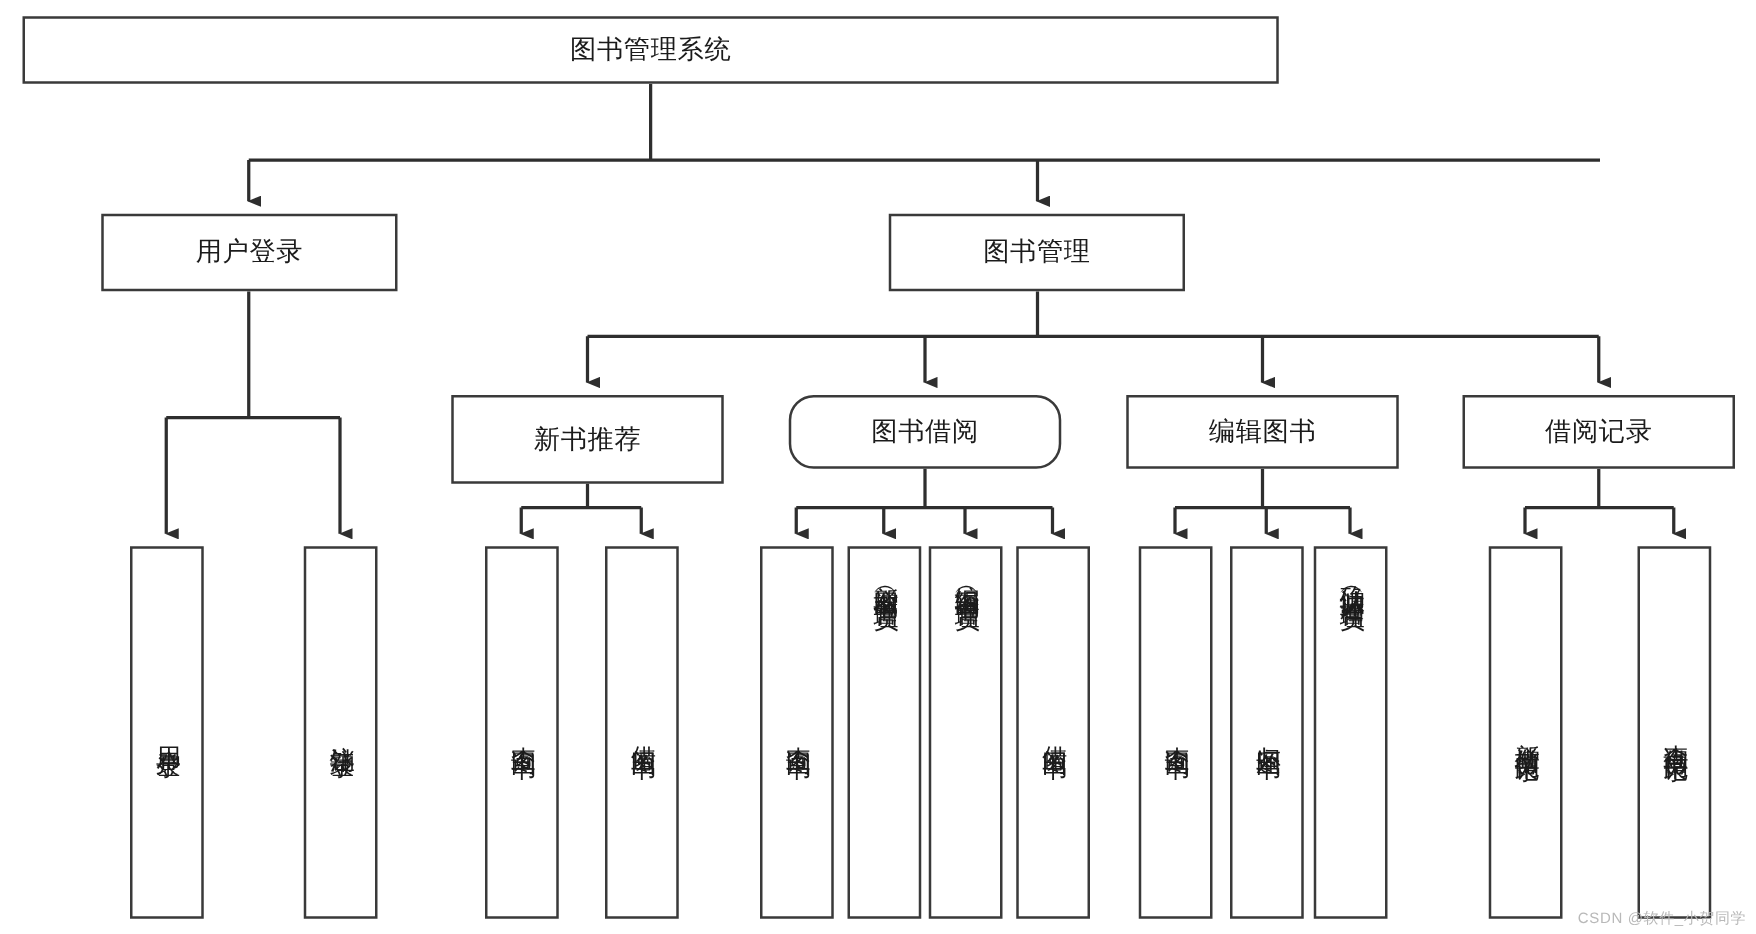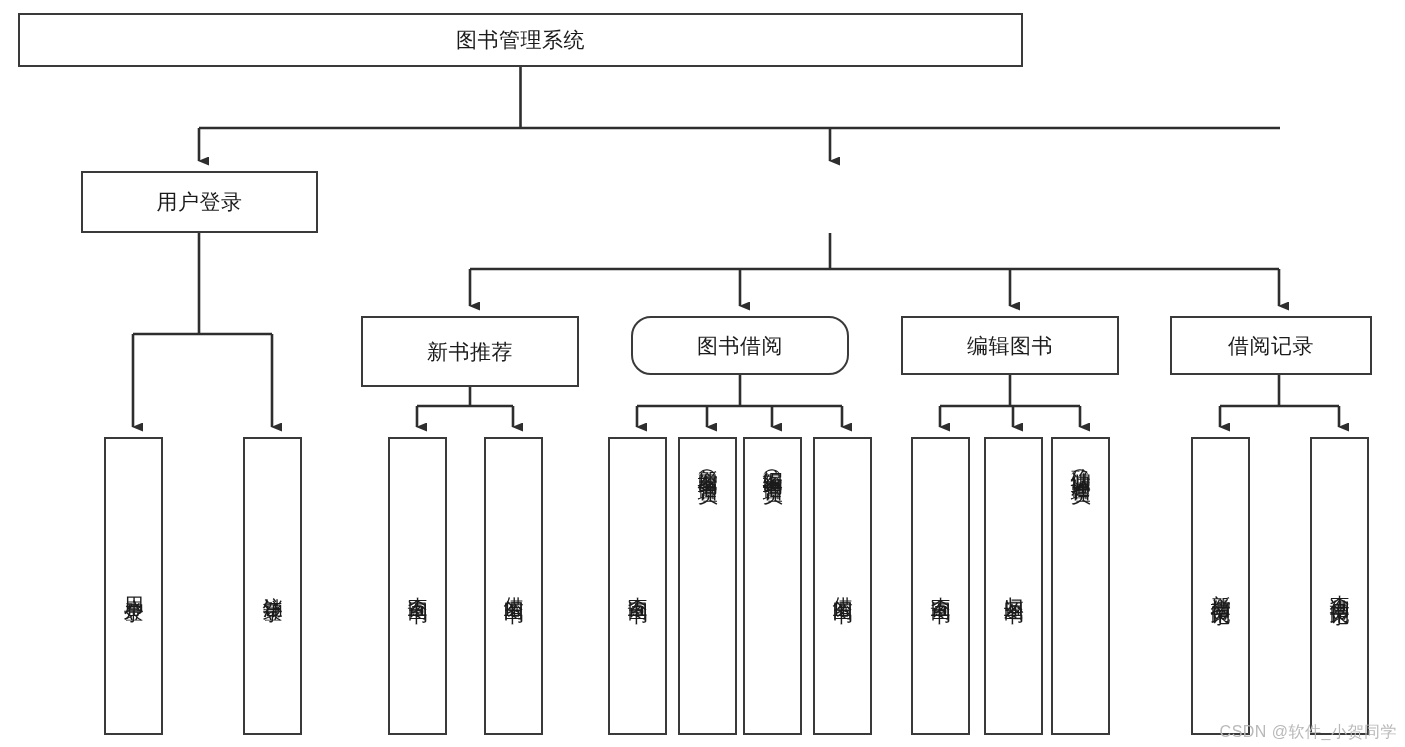--- a/index.html
+++ b/index.html
@@ -56,21 +56,21 @@
     white-space: nowrap;
   }
   .node.vertical.centered {
     align-items: center;
     padding-top: 0;
   }
   .watermark {
     position: absolute;
     right: 8px;
     bottom: 4px;
-    font-size: 16px;
+    font-size: 12px;
     color: #b9b9b9;
     letter-spacing: 0.5px;
     white-space: nowrap;
   }
 </style>
 </head>
 <body>
 
 <div id="canvas">
 
@@ -124,31 +124,34 @@
     </g>
   </svg>
 
   <div class="node" style="left:18px; top:13px; width:1005px; height:54px;text-align:center;">
     <span class="node-label">图书管理系统</span>
   </div>
 
   <div class="node" style="left:81px; top:171px; width:237px; height:62px;">
     <span class="node-label">用户登录</span>
   </div>
+  <div class="node" style="left:711px; top:171px; width:237px; height:62px;">
+    <span class="node-label">图书管理</span>
+  </div>
 
   <div class="node" style="left:361px; top:316px; width:218px; height:71px;">
     <span class="node-label">新书推荐</span>
   </div>
   <div class="node" style="left:631px; top:316px; width:218px; height:59px;border-radius:20px;">
     <span class="node-label">图书借阅</span>
   </div>
   <div class="node" style="left:901px; top:316px; width:218px; height:59px;">
     <span class="node-label">编辑图书</span>
   </div>
-  <div class="node" style="left:1170px; top:316px; width:202px; height:59px;">
+  <div class="node" style="left:1170px; top:316px; width:218px; height:59px;">
     <span class="node-label">借阅记录</span>
   </div>
 
   <div class="node vertical centered" style="left:104px; top:437px; width:59px; height:298px;">
     <span class="node-label">用户登录</span>
   </div>
   <div class="node vertical centered" style="left:243px; top:437px; width:59px; height:298px;">
     <span class="node-label">注销登录</span>
   </div>
 

